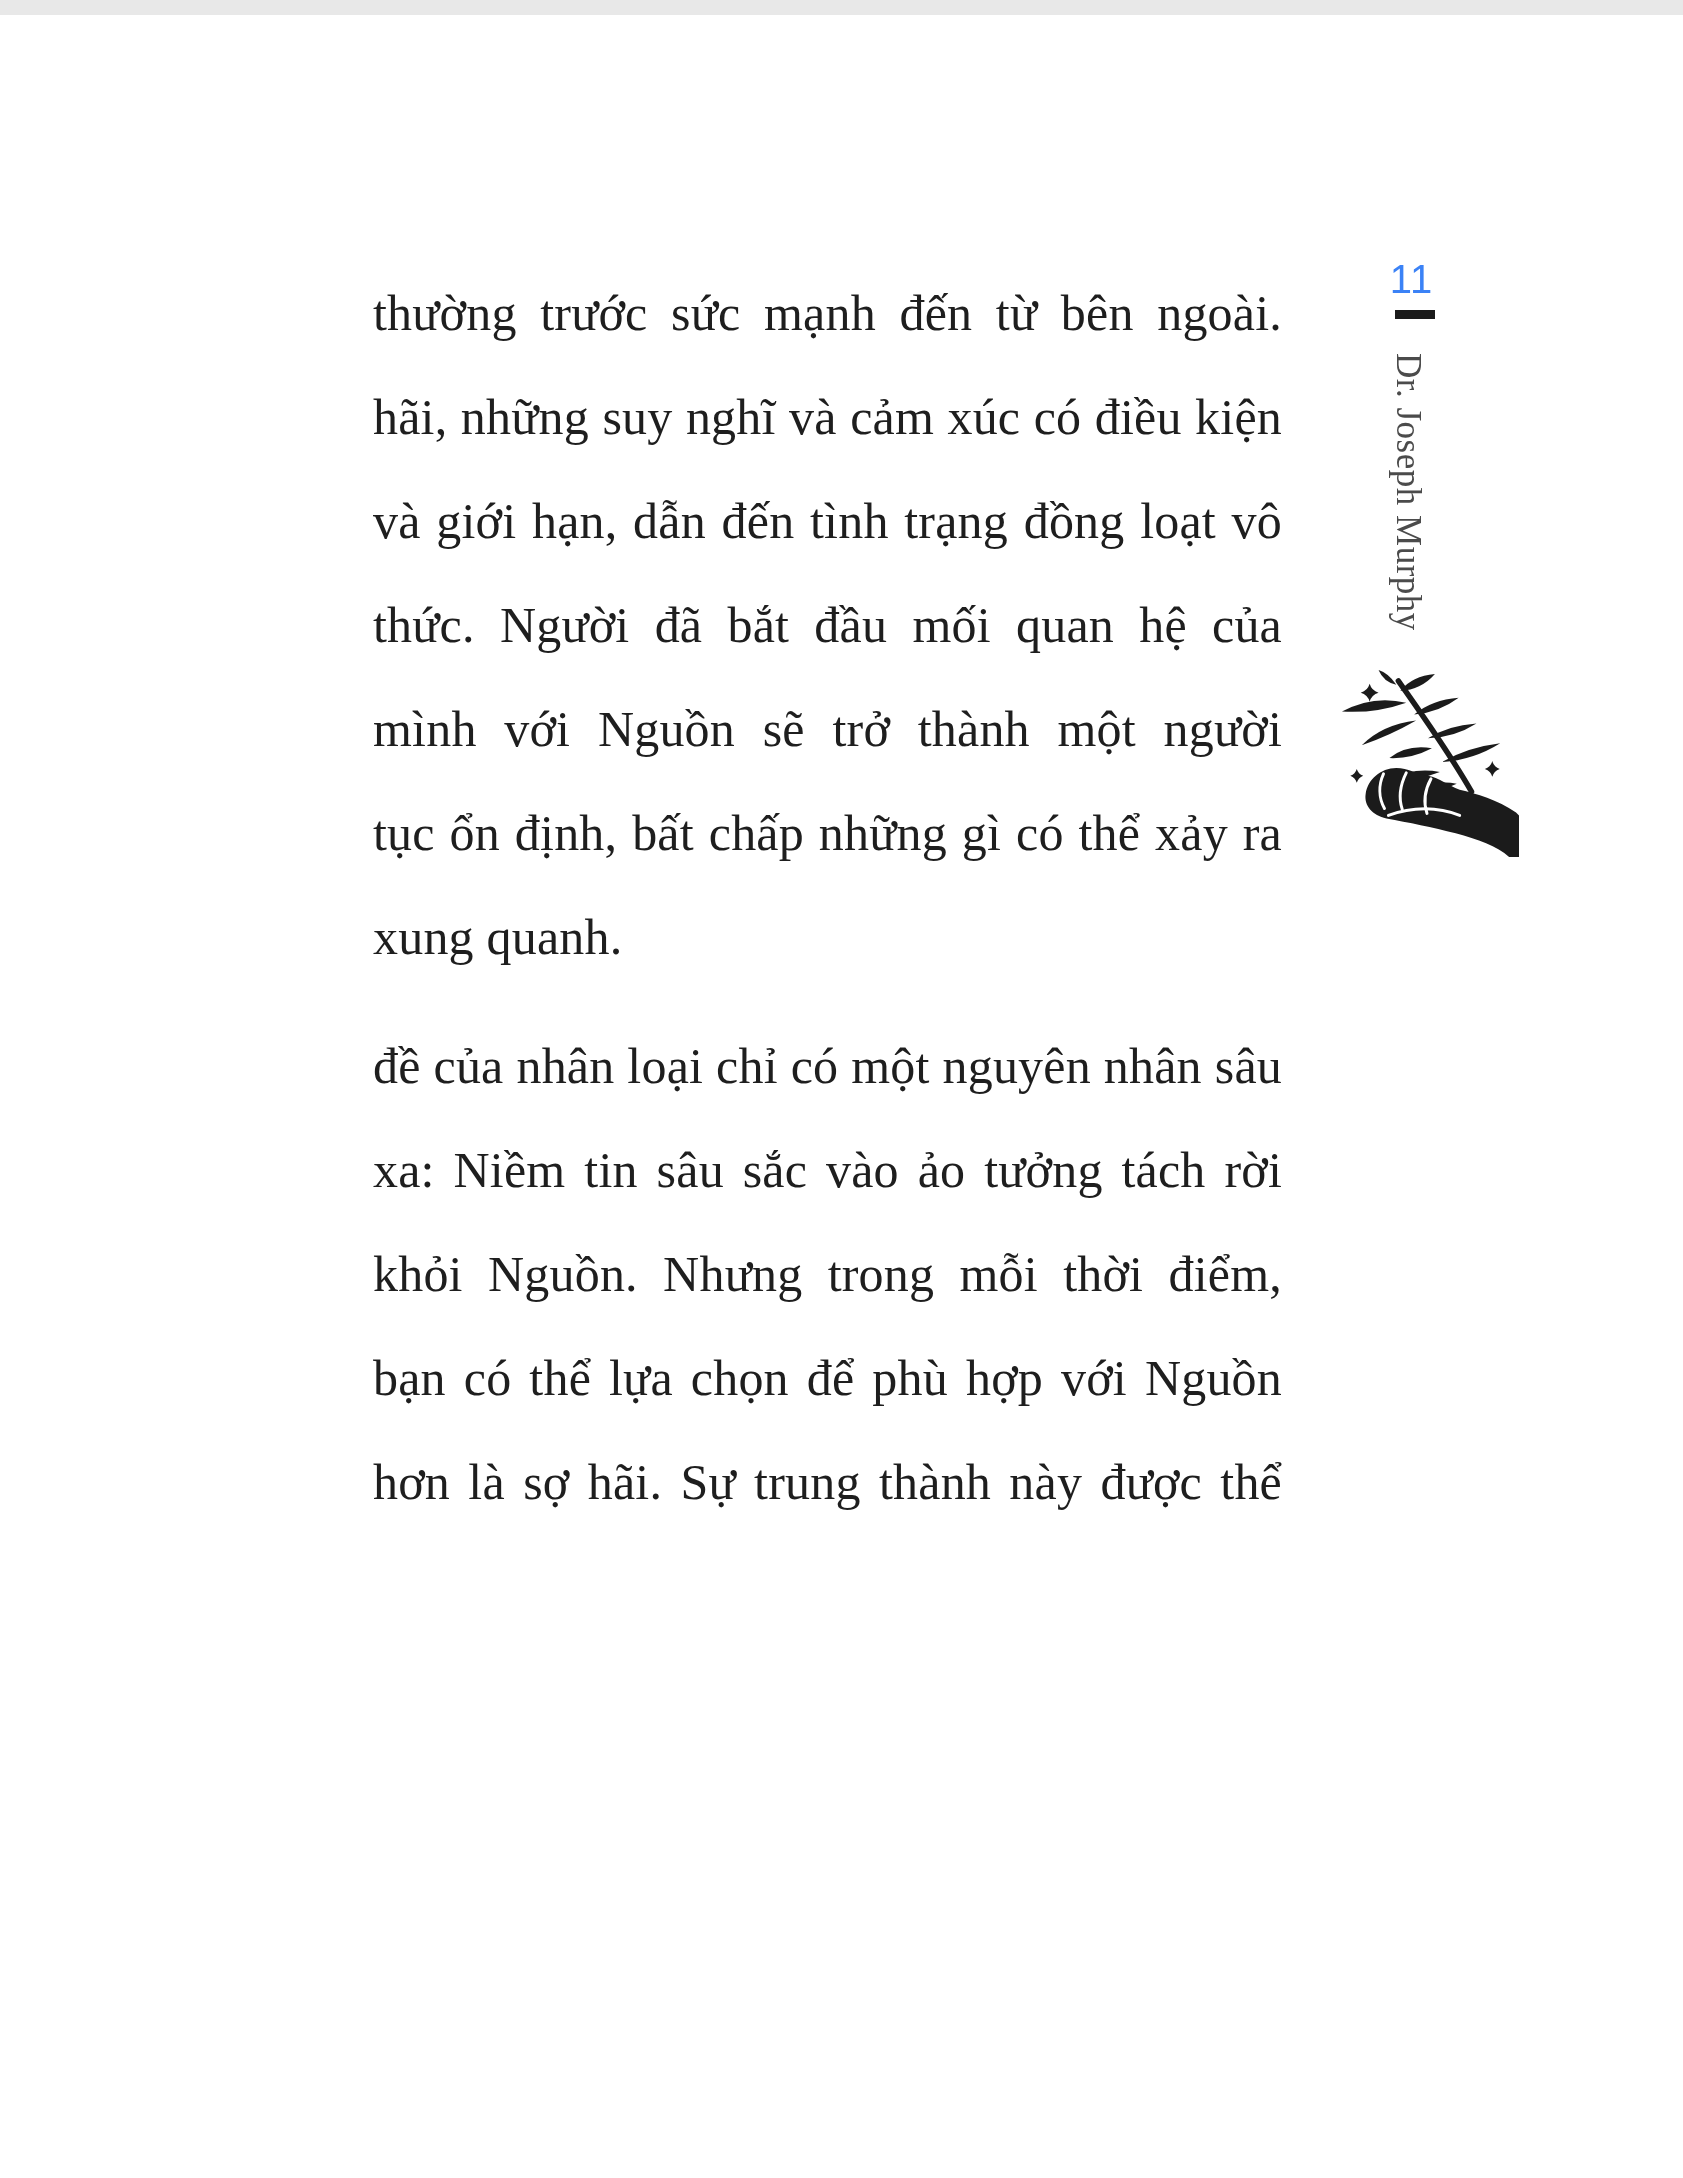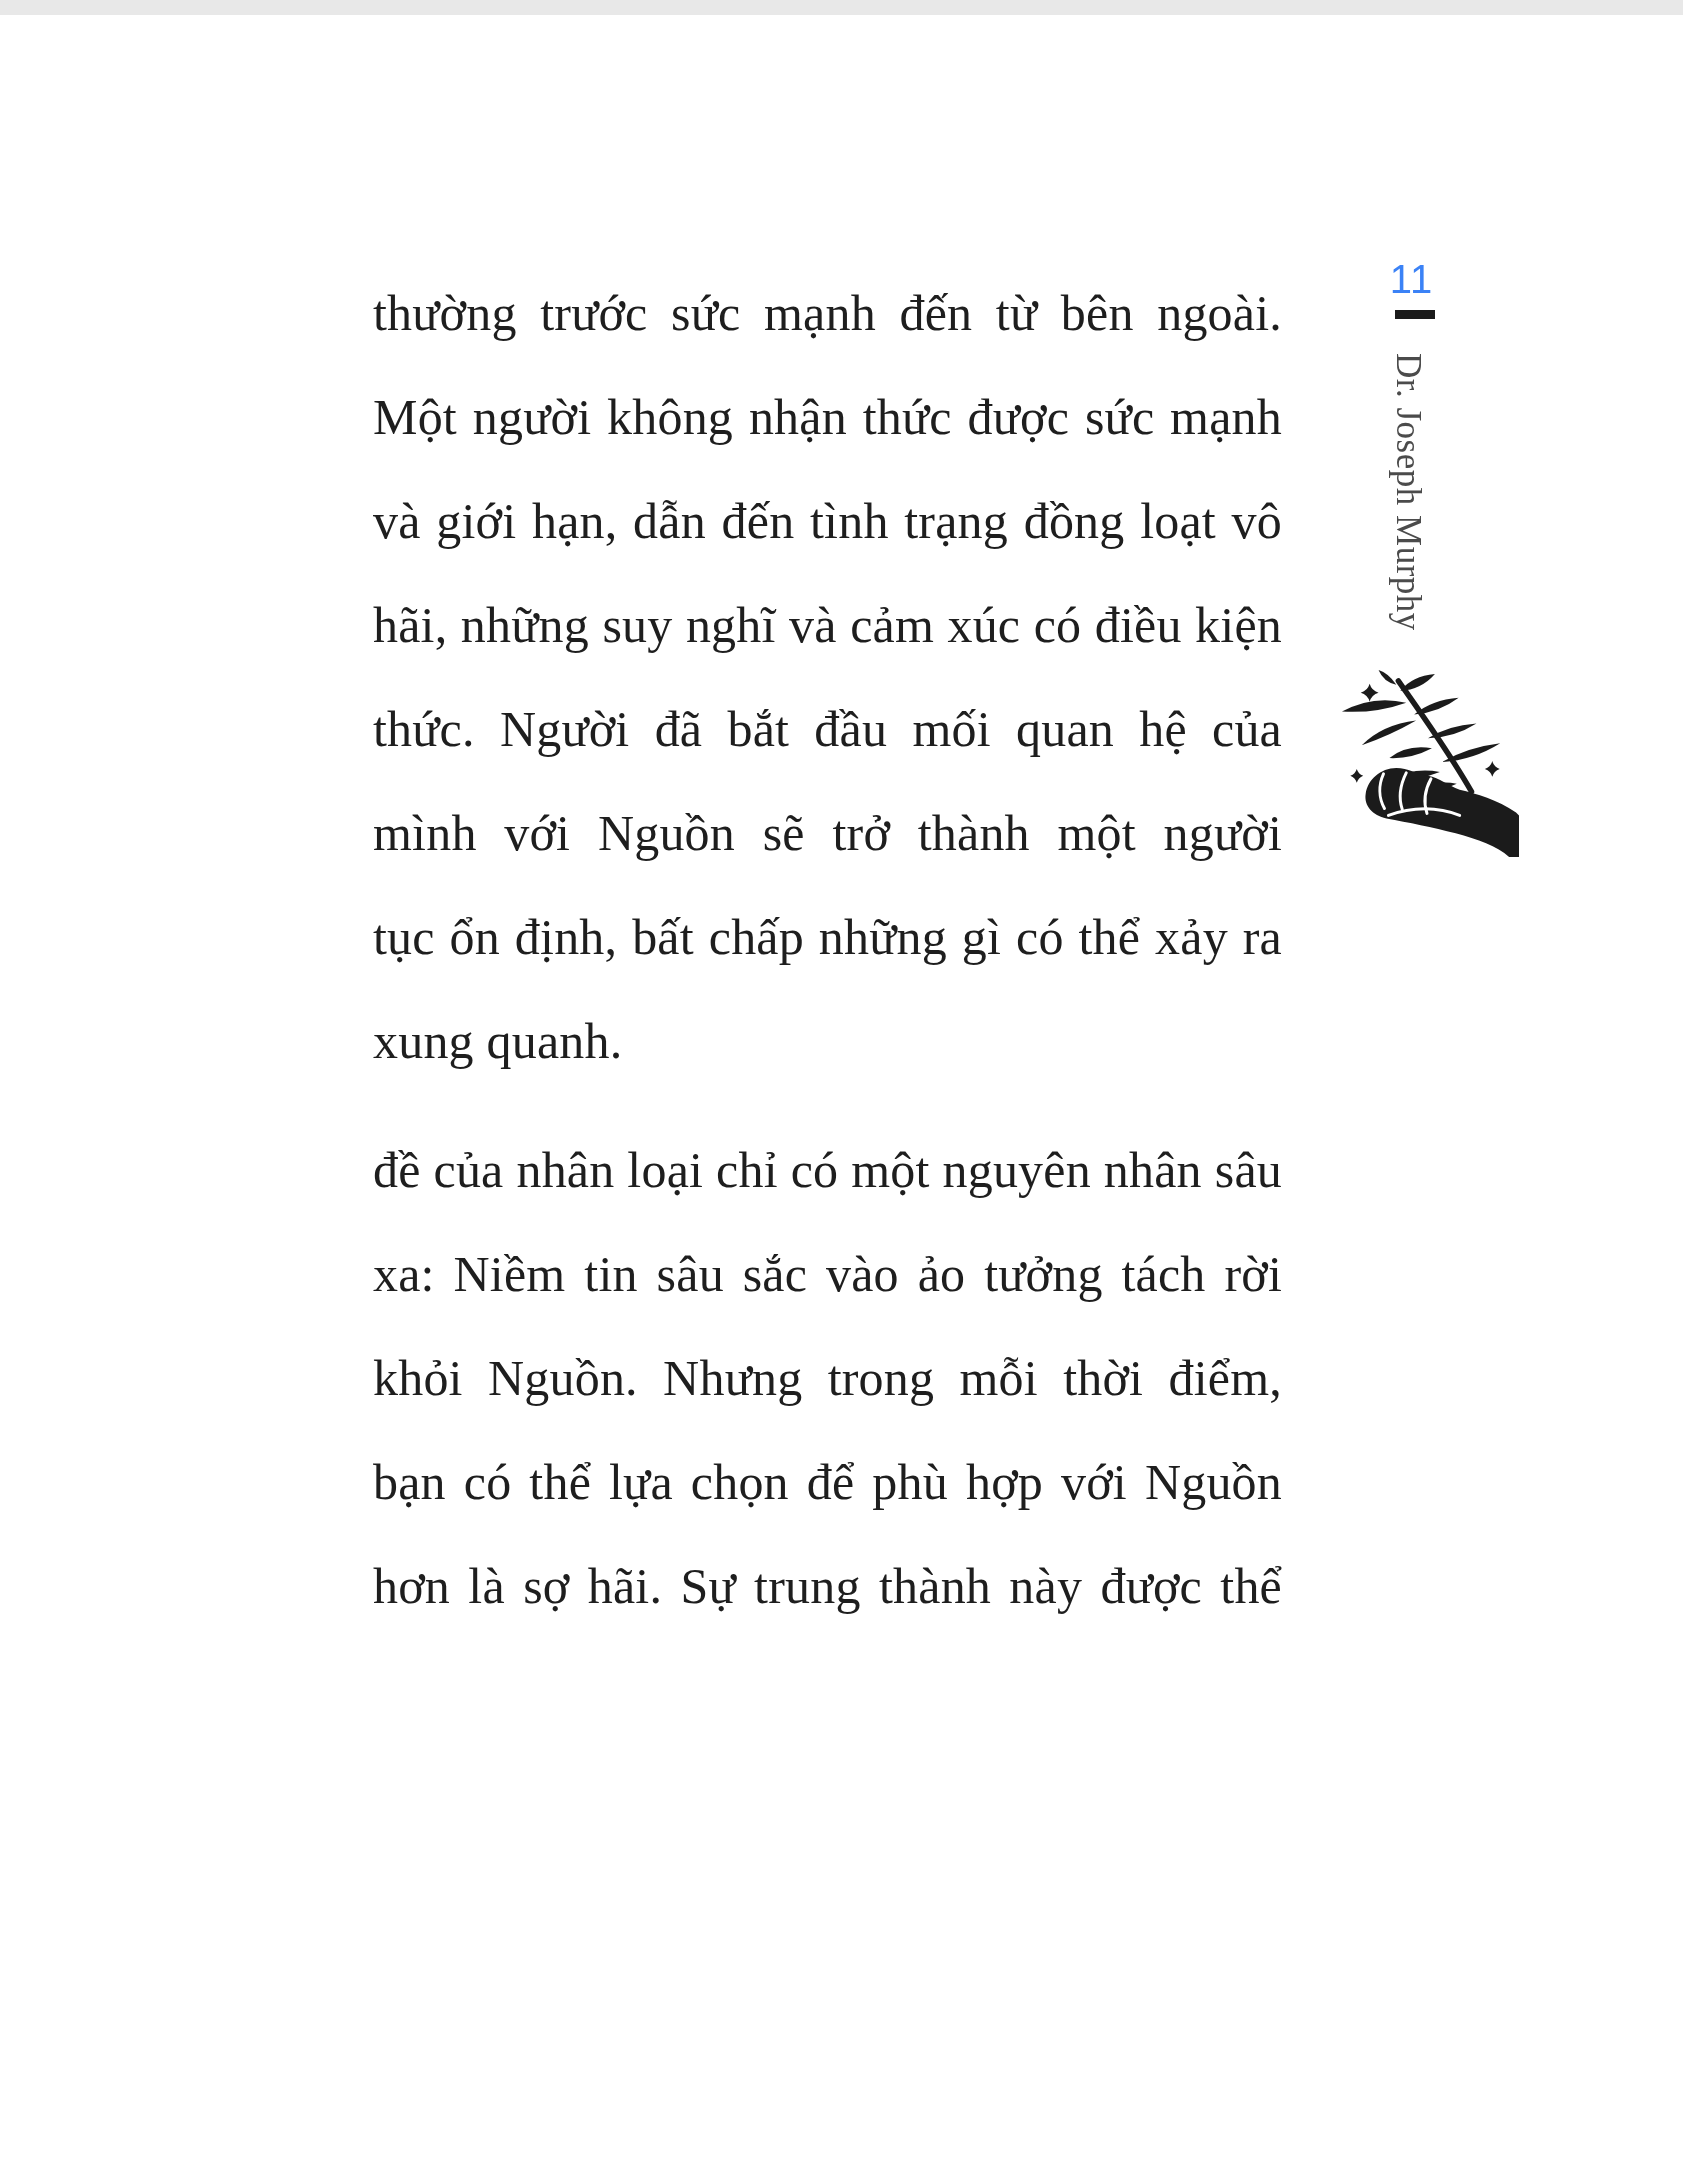--- a/index.html
+++ b/index.html
@@ -77,23 +77,22 @@
   .illustration svg { display:block; width:100%; height:100%; }
 </style>
 </head>
 <body>
 
 <div class="page" style="background-color: rgb(255, 255, 255); margin-top: 15px;">
 
   <div class="text-block" style="color: rgb(30, 30, 30);">
     <div class="para para-1">
       <div class="line jline">thường trước sức mạnh đến từ bên ngoài.</div>
-      <div class="line jline">Một người không nhận thức được sức mạnh</div>
+      <div class="line jline">hãi, những suy nghĩ và cảm xúc có điều kiện</div>
       <div class="line jline">và giới hạn, dẫn đến tình trạng đồng loạt vô</div>
-      <div class="line jline">hãi, những suy nghĩ và cảm xúc có điều kiện</div>
       <div class="line jline">thức. Người đã bắt đầu mối quan hệ của</div>
       <div class="line jline">mình với Nguồn sẽ trở thành một người</div>
       <div class="line jline">tục ổn định, bất chấp những gì có thể xảy ra</div>
       <div class="line lline">xung quanh.</div>
     </div>
     <div class="para para-2">
       <div class="line jline">đề của nhân loại chỉ có một nguyên nhân sâu</div>
       <div class="line jline">xa: Niềm tin sâu sắc vào ảo tưởng tách rời</div>
       <div class="line jline">khỏi Nguồn. Nhưng trong mỗi thời điểm,</div>
       <div class="line jline">bạn có thể lựa chọn để phù hợp với Nguồn</div>

